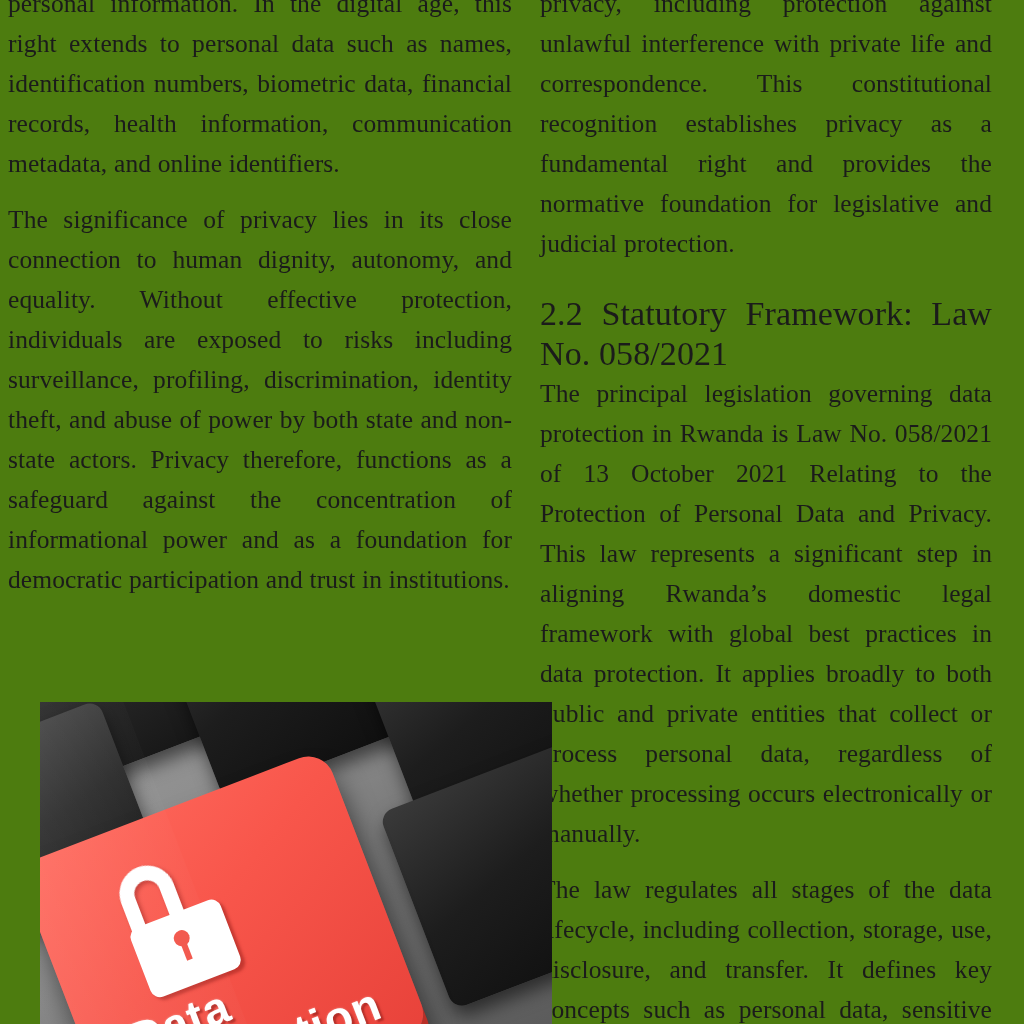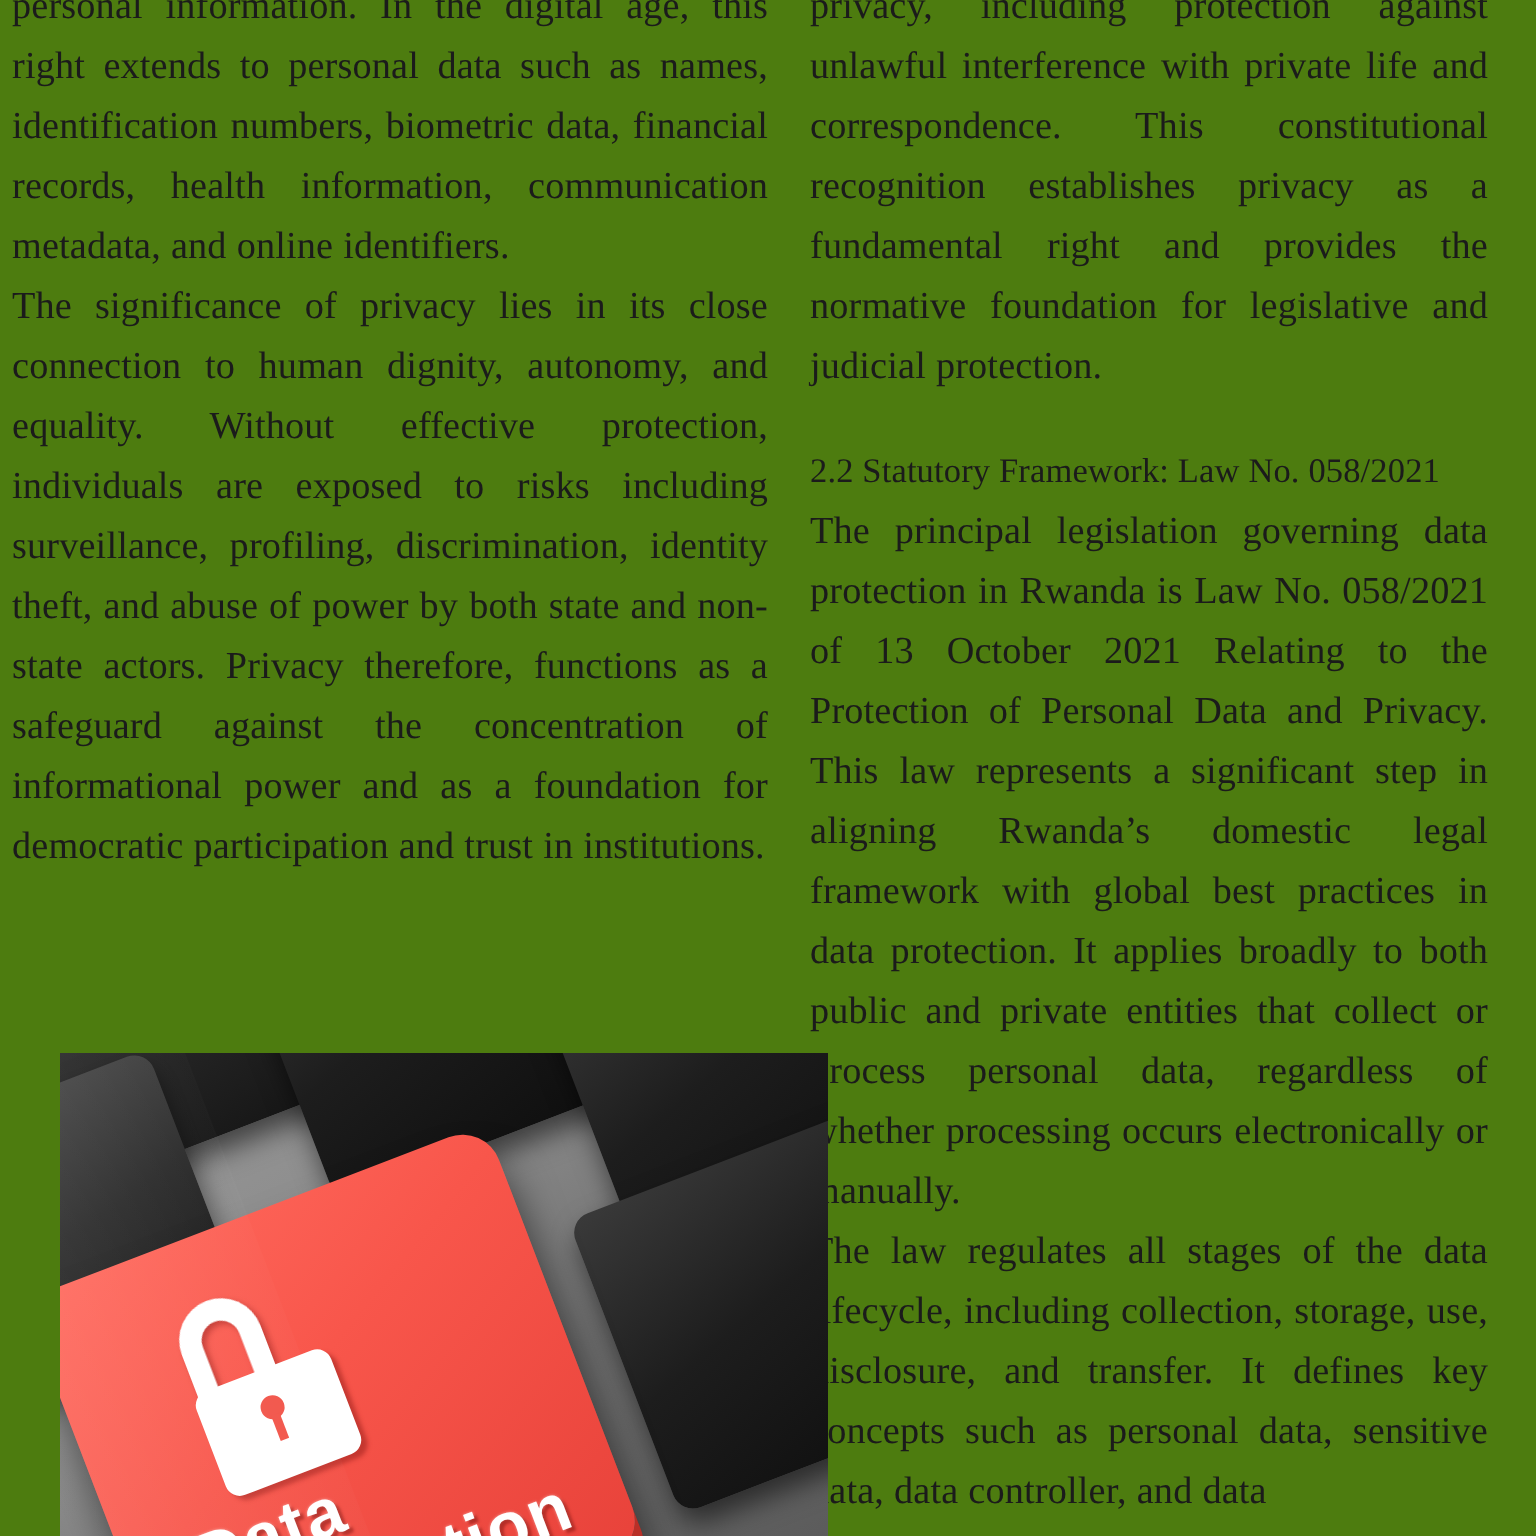--- a/index.html
+++ b/index.html
@@ -61,27 +61,27 @@
     text-justify: inter-word;
     font-size: 25.5px;
     line-height: 40px;
     letter-spacing: 0.1px;
     word-spacing: 0.2px;
     -webkit-hyphens: none;
     hyphens: none;
   }
 
   p.body-text + p.body-text {
-    margin-top: 0px;
+    margin-top: 16px;
   }
 
   h2.section-heading {
     margin: 0;
     font-weight: normal;
-    font-size: 23px;
+    font-size: 34px;
     line-height: 40px;
     text-align: justify;
     text-justify: inter-word;
     letter-spacing: 0.1px;
   }
 
   .heading-spacer {
     height: 30px;
   }
 

